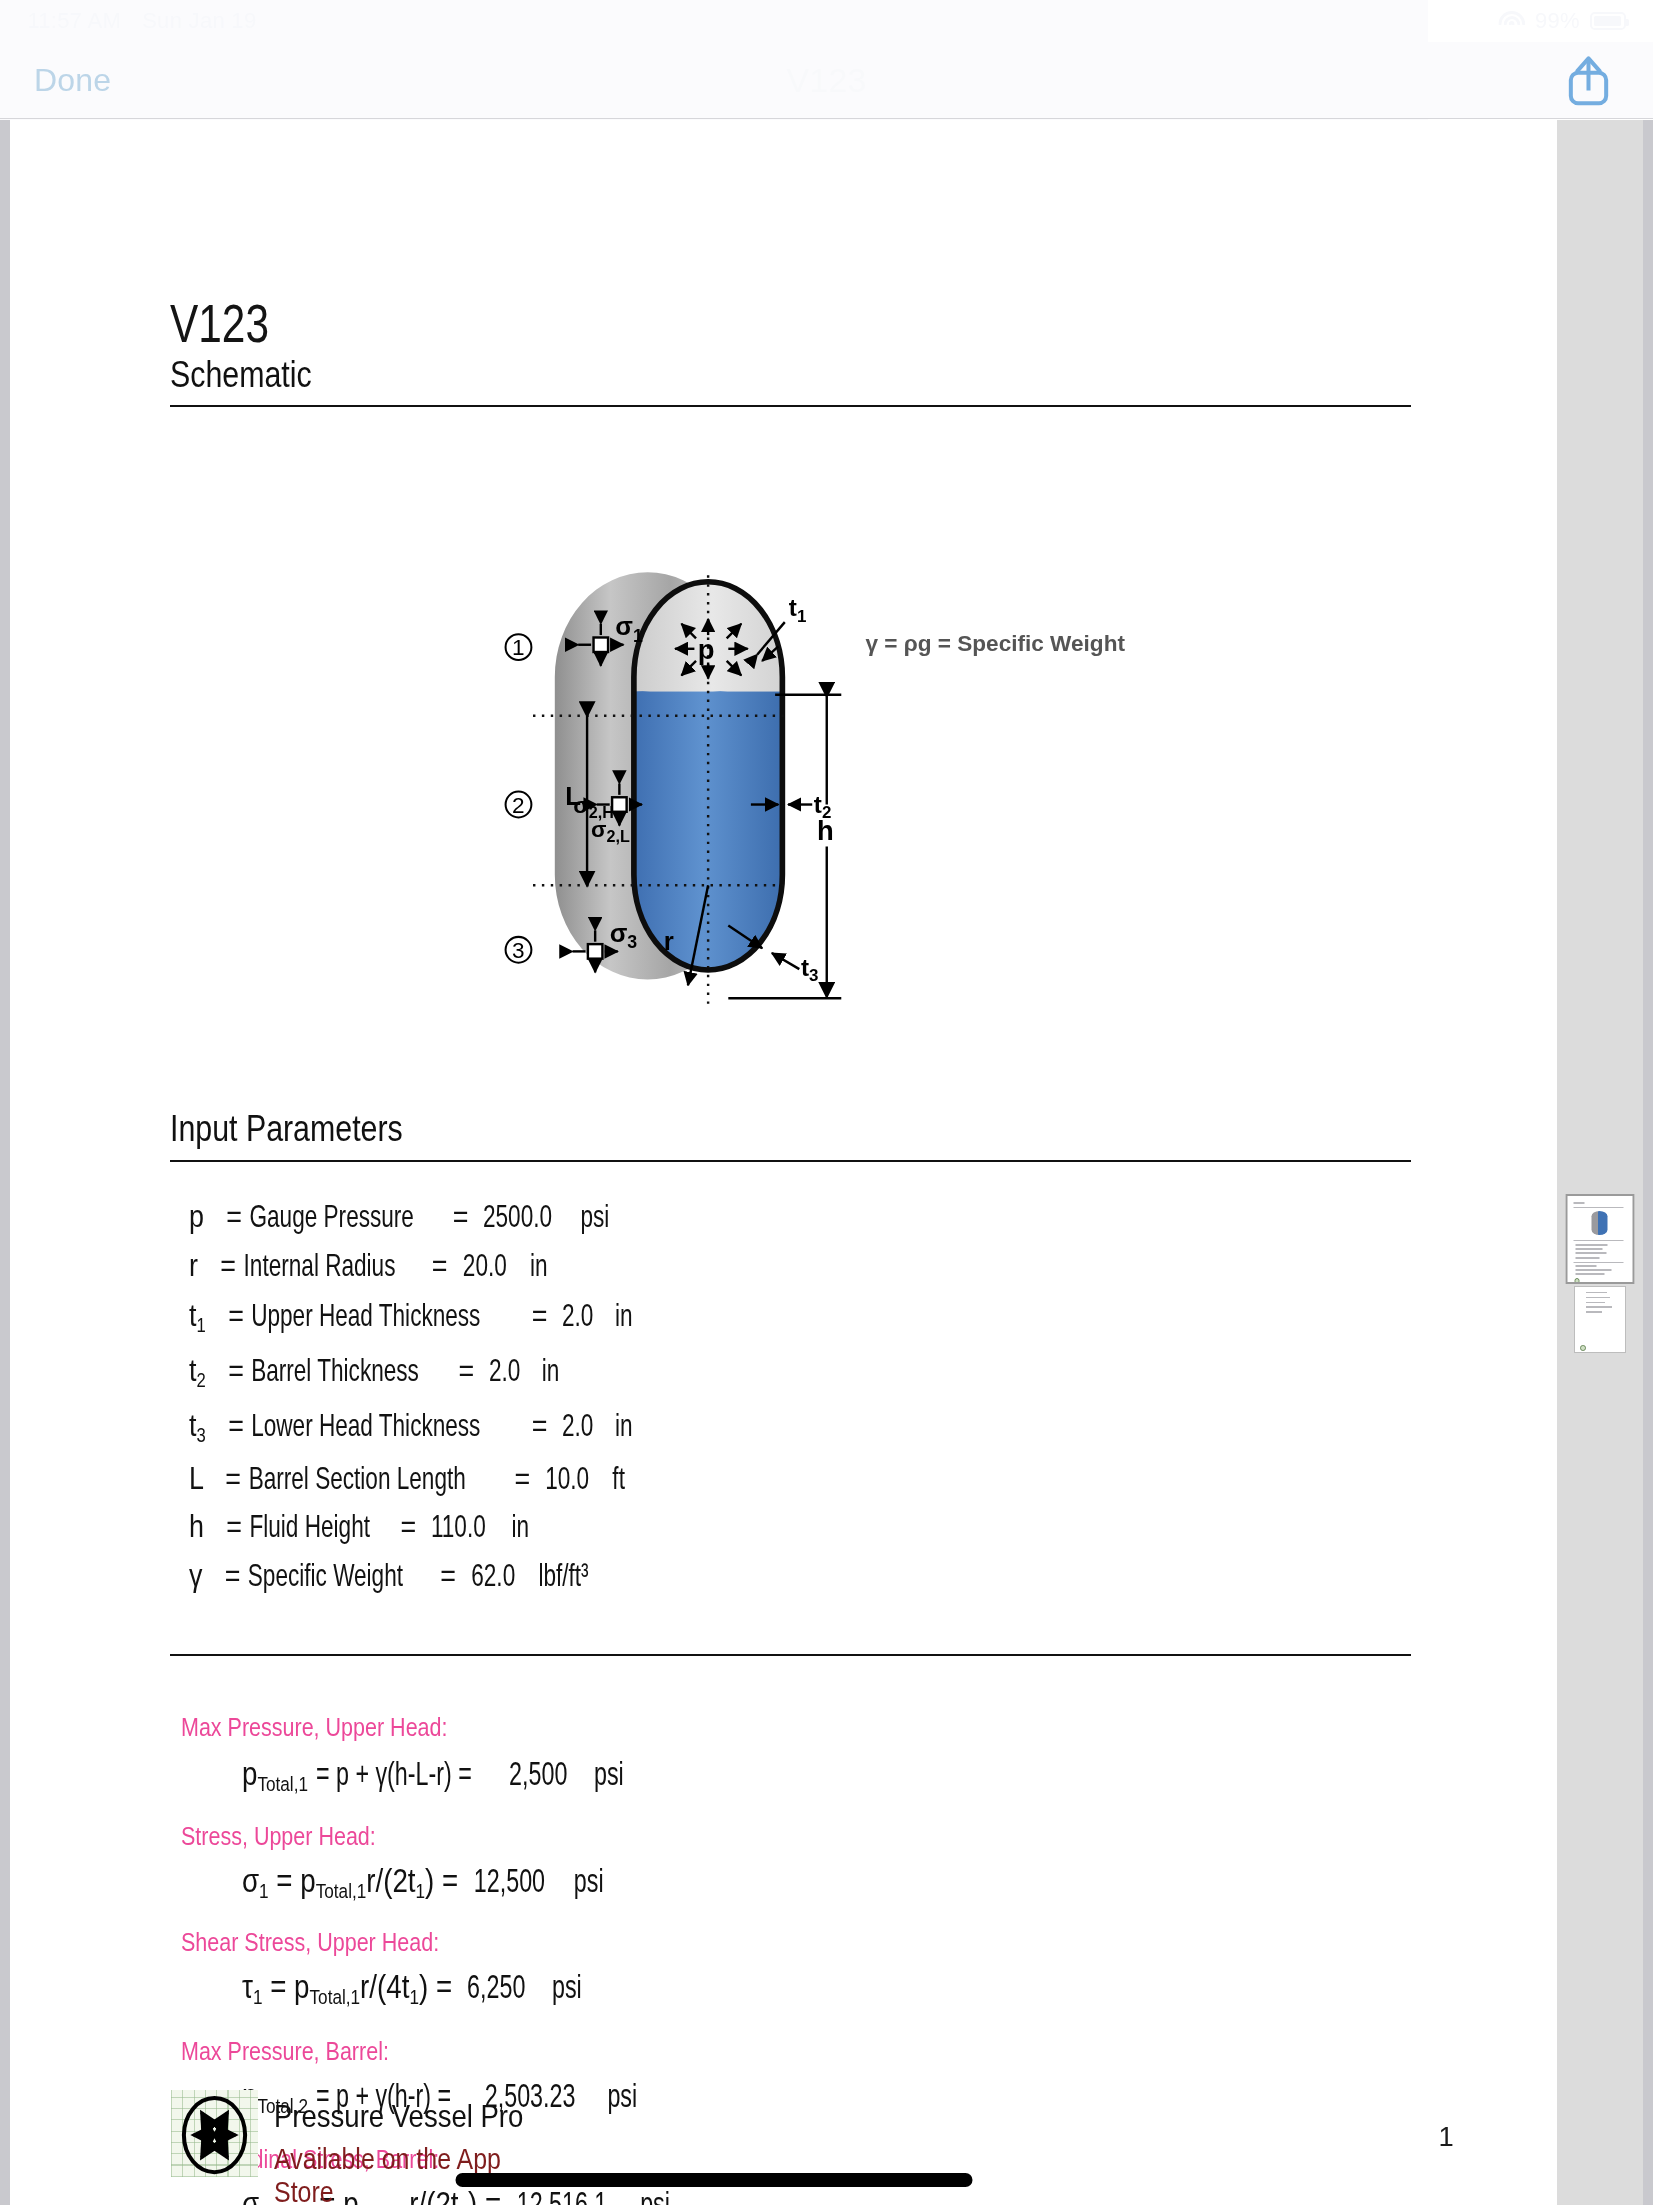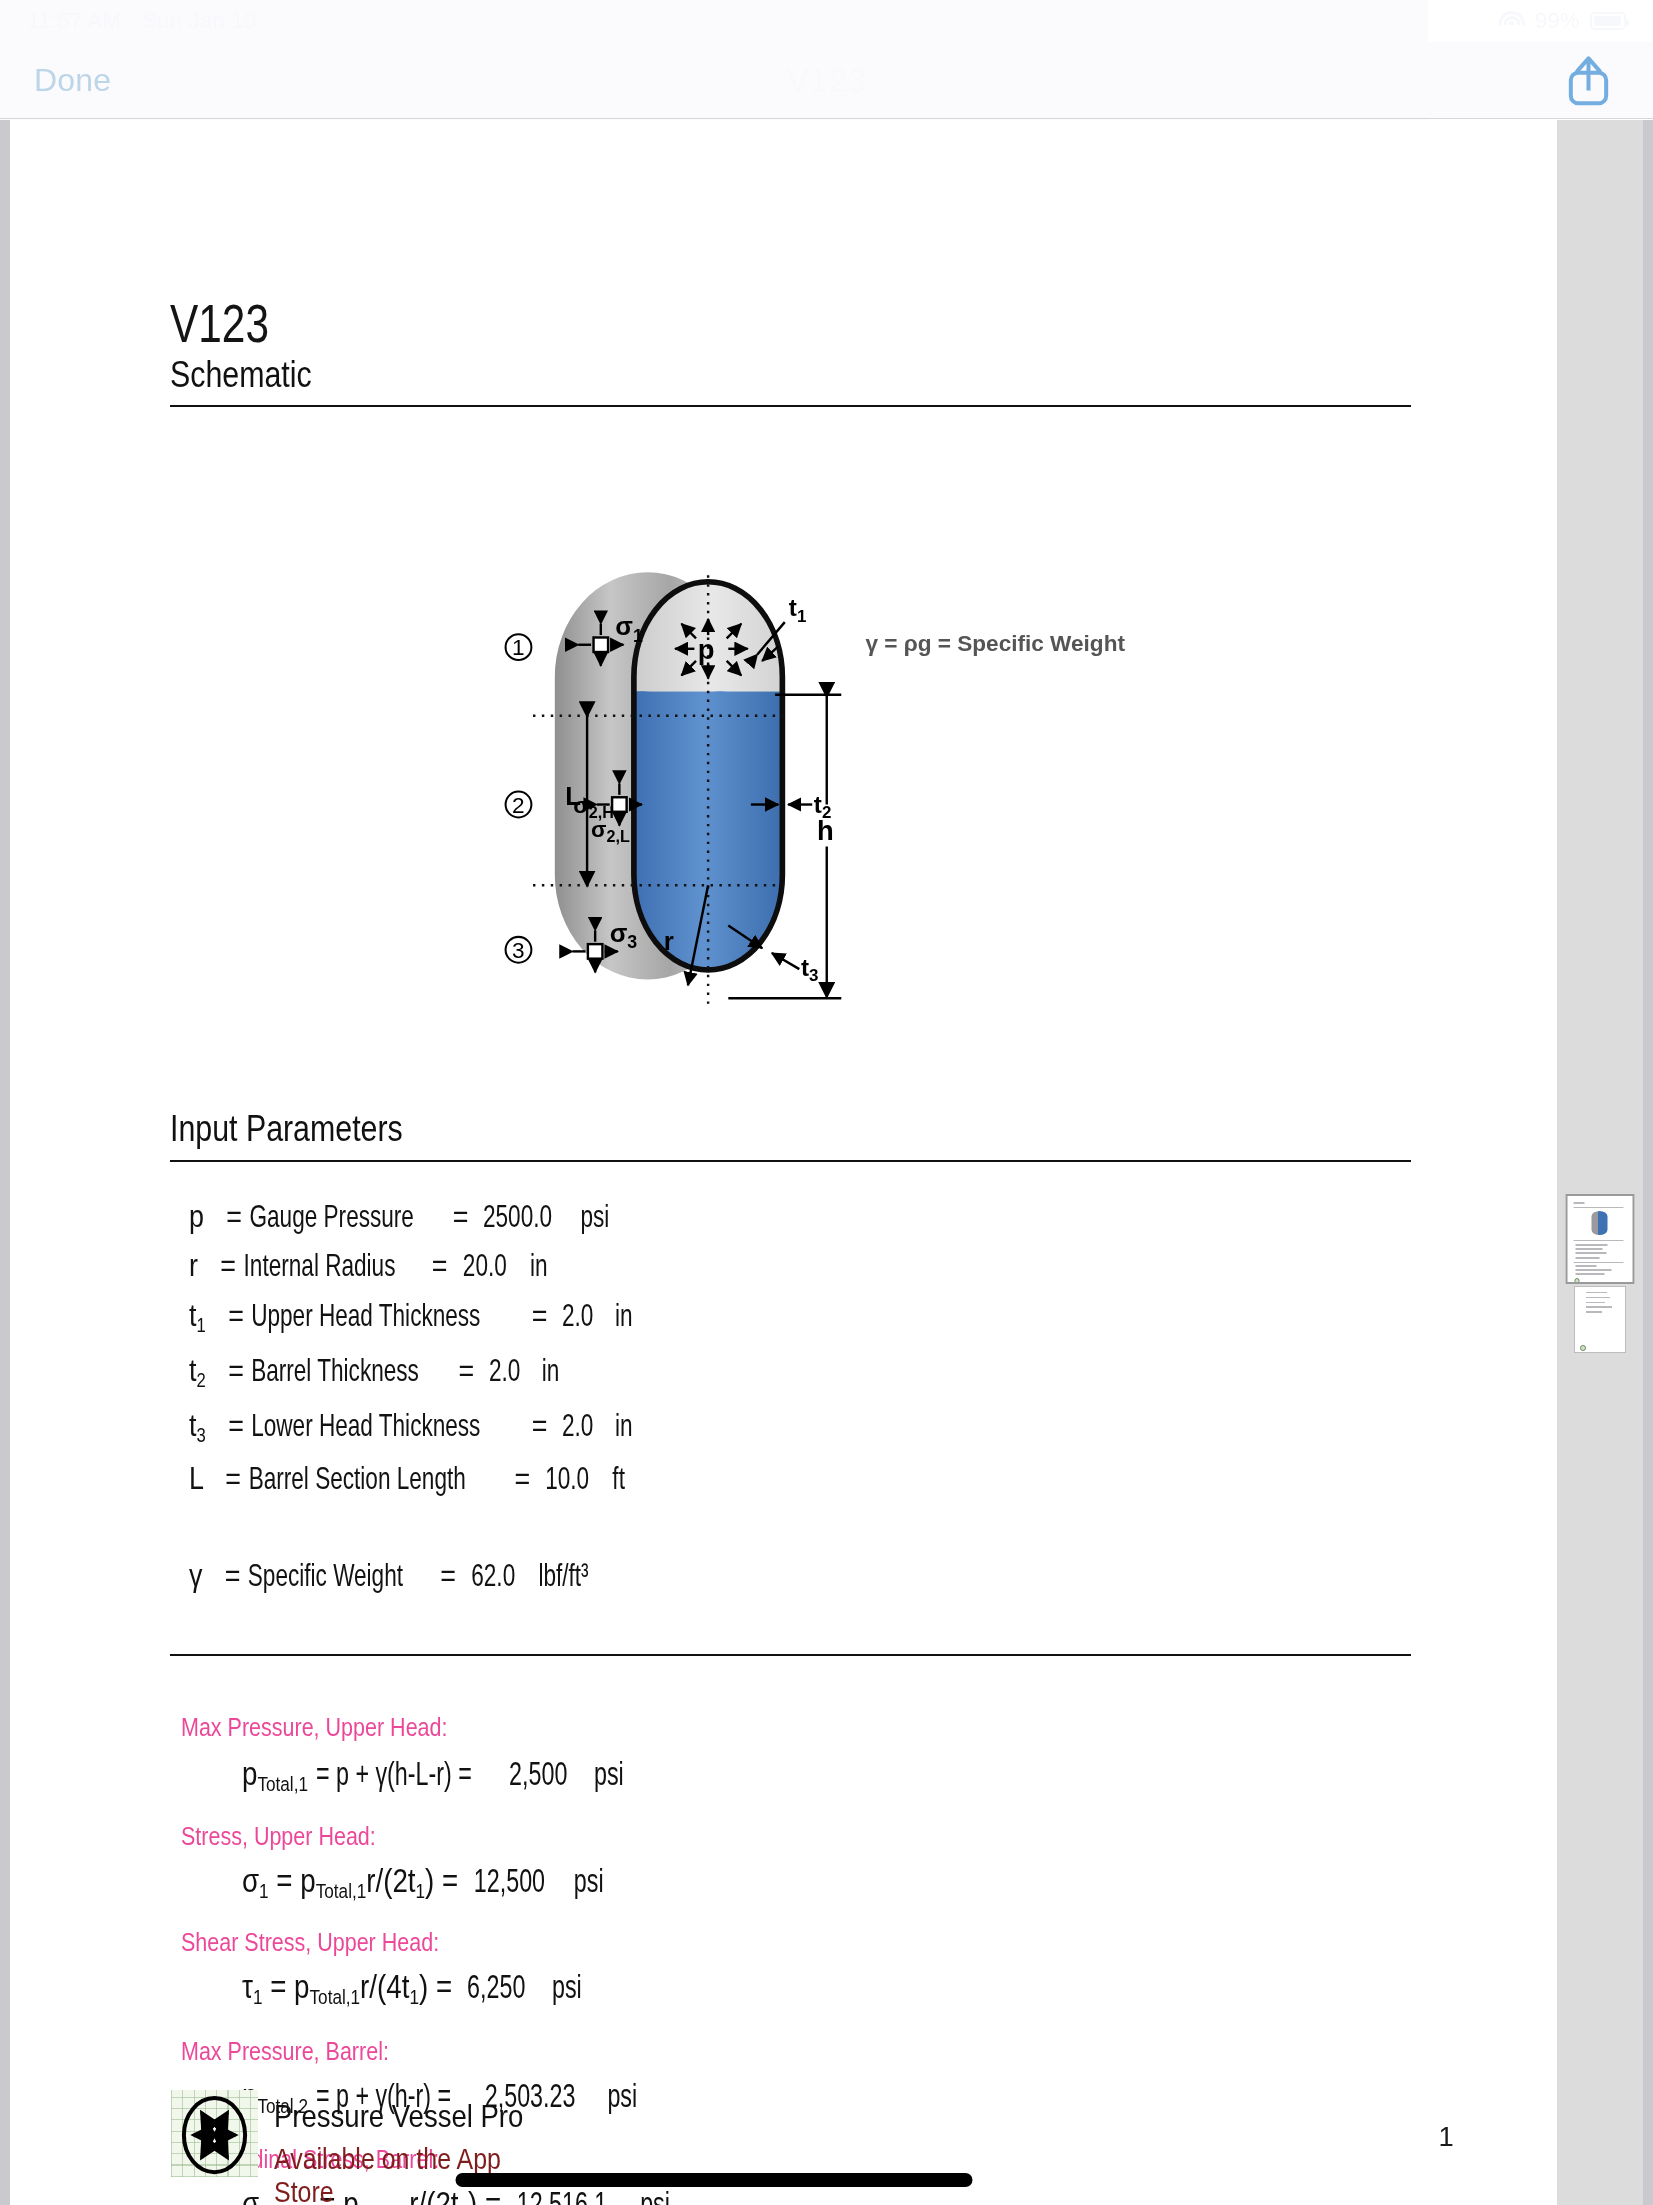--- a/index.html
+++ b/index.html
@@ -357,20 +357,24 @@
           &nbsp; = <span>Barrel Thickness</span> = &nbsp;<span>2.0</span>&nbsp; <span>in</span>
         </span></div>
         <div class="param" style="top:1287px;"><span>
           <b style="font-weight:400">t</b><i class="sub" style="font-style:normal">3</i>
           &nbsp; = <span>Lower Head Thickness</span> = &nbsp;<span>2.0</span>&nbsp; <span>in</span>
         </span></div>
         <div class="param" style="top:1340px;"><span>
           <b style="font-weight:400">L</b>
           &nbsp; = <span>Barrel Section Length</span> = &nbsp;<span>10.0</span>&nbsp; <span>ft</span>
         </span></div>
+        <div class="param" style="top:1388px;"><span>
+          <b style="font-weight:400">h</b>
+          &nbsp; = <span>Fluid Height</span> = &nbsp;<span>110.0</span>&nbsp; <span>in</span>
+        </span></div>
         <div class="param" style="top:1437px;text-decoration:underline;"><span>
           <b style="font-weight:400">γ</b>
           &nbsp; = <span>Specific Weight</span> = &nbsp;<span>62.0</span>&nbsp; <span>lbf/ft³</span>
         </span></div>
 
         <div class="sec-rule" style="top:1534px;"></div>
 
         <div class="res-label" style="top:1593px;"><span>Max Pressure, Upper Head:</span></div>
         <div class="res-eq" style="top:1635px;"><span>
           <b style="font-weight:400">p</b><i class="sub" style="font-style:normal">Total,1</i>

